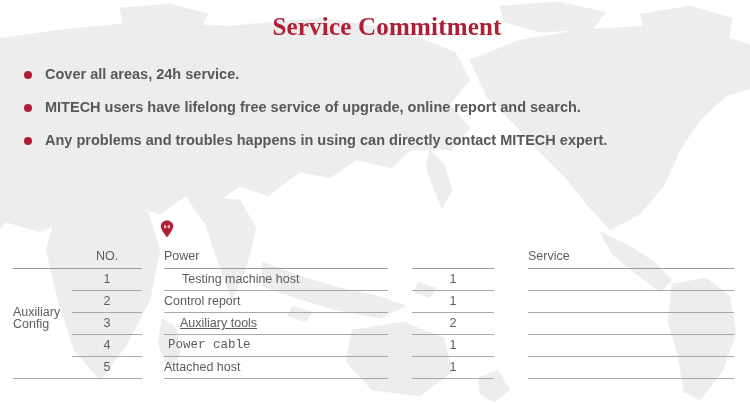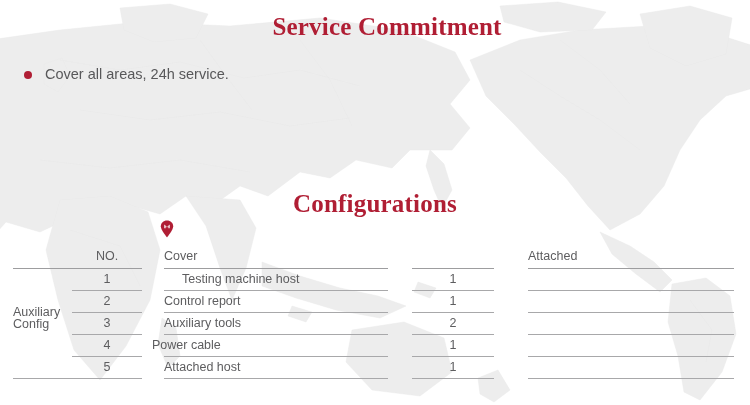--- a/index.html
+++ b/index.html
@@ -80,20 +80,21 @@
     background: #b01e34;
     margin-top: 7px;
     margin-right: 13px;
     flex: 0 0 auto;
   }
   .bullet-text {
     font-size: 14.5px;
     line-height: 20px;
     color: #58585a;
     white-space: nowrap;
+    font-weight: bold;
   }
 
   
   #map-pin {
     position: absolute;
     left: 160px;
     top: 220px;
     width: 14px;
     height: 18px;
     z-index: 3;
@@ -189,38 +190,45 @@
 
 <div id="content">
 
   <div id="service-title" class="section-title">Service Commitment</div>
 
   <div id="commitment-list">
     <div class="bullet-row">
       <span class="bullet-dot"></span>
       <span class="bullet-text">Cover all areas, 24h service.</span>
     </div>
+    <div class="bullet-row">
+      <span class="bullet-dot"></span>
+      <span class="bullet-text">MITECH users have lifelong free service of upgrade, online report and search.</span>
+    </div>
+    <div class="bullet-row">
+      <span class="bullet-dot"></span>
+      <span class="bullet-text">Any problems and troubles happens in using can directly contact MITECH expert.</span>
+    </div>
   </div>
 
-  <div id="config-title" class="section-title">Configurations</div>
 
   <div id="map-pin">
     <svg viewBox="0 0 14 18" xmlns="http://www.w3.org/2000/svg">
       <path d="M7,0.4 C10.6,0.4 13.2,3 13.2,6.3 C13.2,10.2 7,17.4 7,17.4
                C7,17.4 0.8,10.2 0.8,6.3 C0.8,3 3.4,0.4 7,0.4 Z" fill="#b01e34"></path>
       <path d="M4.3,4.6 L4.3,8.2 L5.6,8.2 L5.6,6.3 L7,7.6 L8.4,6.3
                L8.4,8.2 L9.7,8.2 L9.7,4.6 L7,6.9 Z" fill="#ffffff"></path>
     </svg>
   </div>
 
   <div id="config-table">
 
     <div class="tbl-text tbl-head tbl-num" style="left:72px; top:4px; width:70px;">NO.</div>
-    <div class="tbl-text tbl-head" style="left:164px; top:4px;">Cover</div>
-    <div class="tbl-text tbl-head" style="left:528px; top:4px;">Attached</div>
+    <div class="tbl-text tbl-head" style="left:164px; top:4px;">Power</div>
+    <div class="tbl-text tbl-head" style="left:528px; top:4px;">Service</div>
 
     <div class="rule" style="left:13px;  top:24px; width:129px;"></div>
     <div class="rule" style="left:164px; top:24px; width:224px;"></div>
     <div class="rule" style="left:412px; top:24px; width:82px;"></div>
     <div class="rule" style="left:528px; top:24px; width:206px;"></div>
 
     <div class="tbl-text" style="left:13px; top:60px;">Auxiliary</div>
     <div class="tbl-text" style="left:13px; top:72px;text-align:right;">Config</div>
 
     <div class="tbl-text tbl-num" style="left:72px; top:27px; width:70px;">1</div>
@@ -235,30 +243,30 @@
     <div class="tbl-text tbl-num" style="left:72px; top:49px; width:70px;">2</div>
     <div class="tbl-text" style="left:164px; top:49px;">Control report</div>
     <div class="tbl-text tbl-num" style="left:412px; top:49px; width:82px;">1</div>
     <div class="tbl-text" style="left:528px; top:49px;"></div>
     <div class="rule light" style="left:72px;  top:68px; width:70px;"></div>
     <div class="rule light" style="left:164px; top:68px; width:224px;"></div>
     <div class="rule light" style="left:412px; top:68px; width:82px;"></div>
     <div class="rule light" style="left:528px; top:68px; width:206px;"></div>
 
     <div class="tbl-text tbl-num" style="left:72px; top:71px; width:70px;">3</div>
-    <div class="tbl-text" style="left:164px; top:71px;">Auxiliary tools</div>
+    <div class="tbl-text" style="left:180px; top:71px;text-decoration:underline;">Auxiliary tools</div>
     <div class="tbl-text tbl-num" style="left:412px; top:71px; width:82px;">2</div>
     <div class="tbl-text" style="left:528px; top:71px;"></div>
     <div class="rule light" style="left:72px;  top:90px; width:70px;"></div>
     <div class="rule light" style="left:164px; top:90px; width:224px;"></div>
     <div class="rule light" style="left:412px; top:90px; width:82px;"></div>
     <div class="rule light" style="left:528px; top:90px; width:206px;"></div>
 
     <div class="tbl-text tbl-num" style="left:72px; top:93px; width:70px;">4</div>
-    <div class="tbl-text" style="left:152px; top:93px;">Power cable</div>
+    <div class="tbl-text" style="left:168px; top:93px;font-family:Liberation Mono, monospace;">Power cable</div>
     <div class="tbl-text tbl-num" style="left:412px; top:93px; width:82px;">1</div>
     <div class="tbl-text" style="left:528px; top:93px;"></div>
     <div class="rule light" style="left:72px;  top:112px; width:70px;"></div>
     <div class="rule light" style="left:164px; top:112px; width:224px;"></div>
     <div class="rule light" style="left:412px; top:112px; width:82px;"></div>
     <div class="rule light" style="left:528px; top:112px; width:206px;"></div>
 
     <div class="tbl-text tbl-num" style="left:72px; top:115px; width:70px;">5</div>
     <div class="tbl-text" style="left:164px; top:115px;">Attached host</div>
     <div class="tbl-text tbl-num" style="left:412px; top:115px; width:82px;">1</div>

